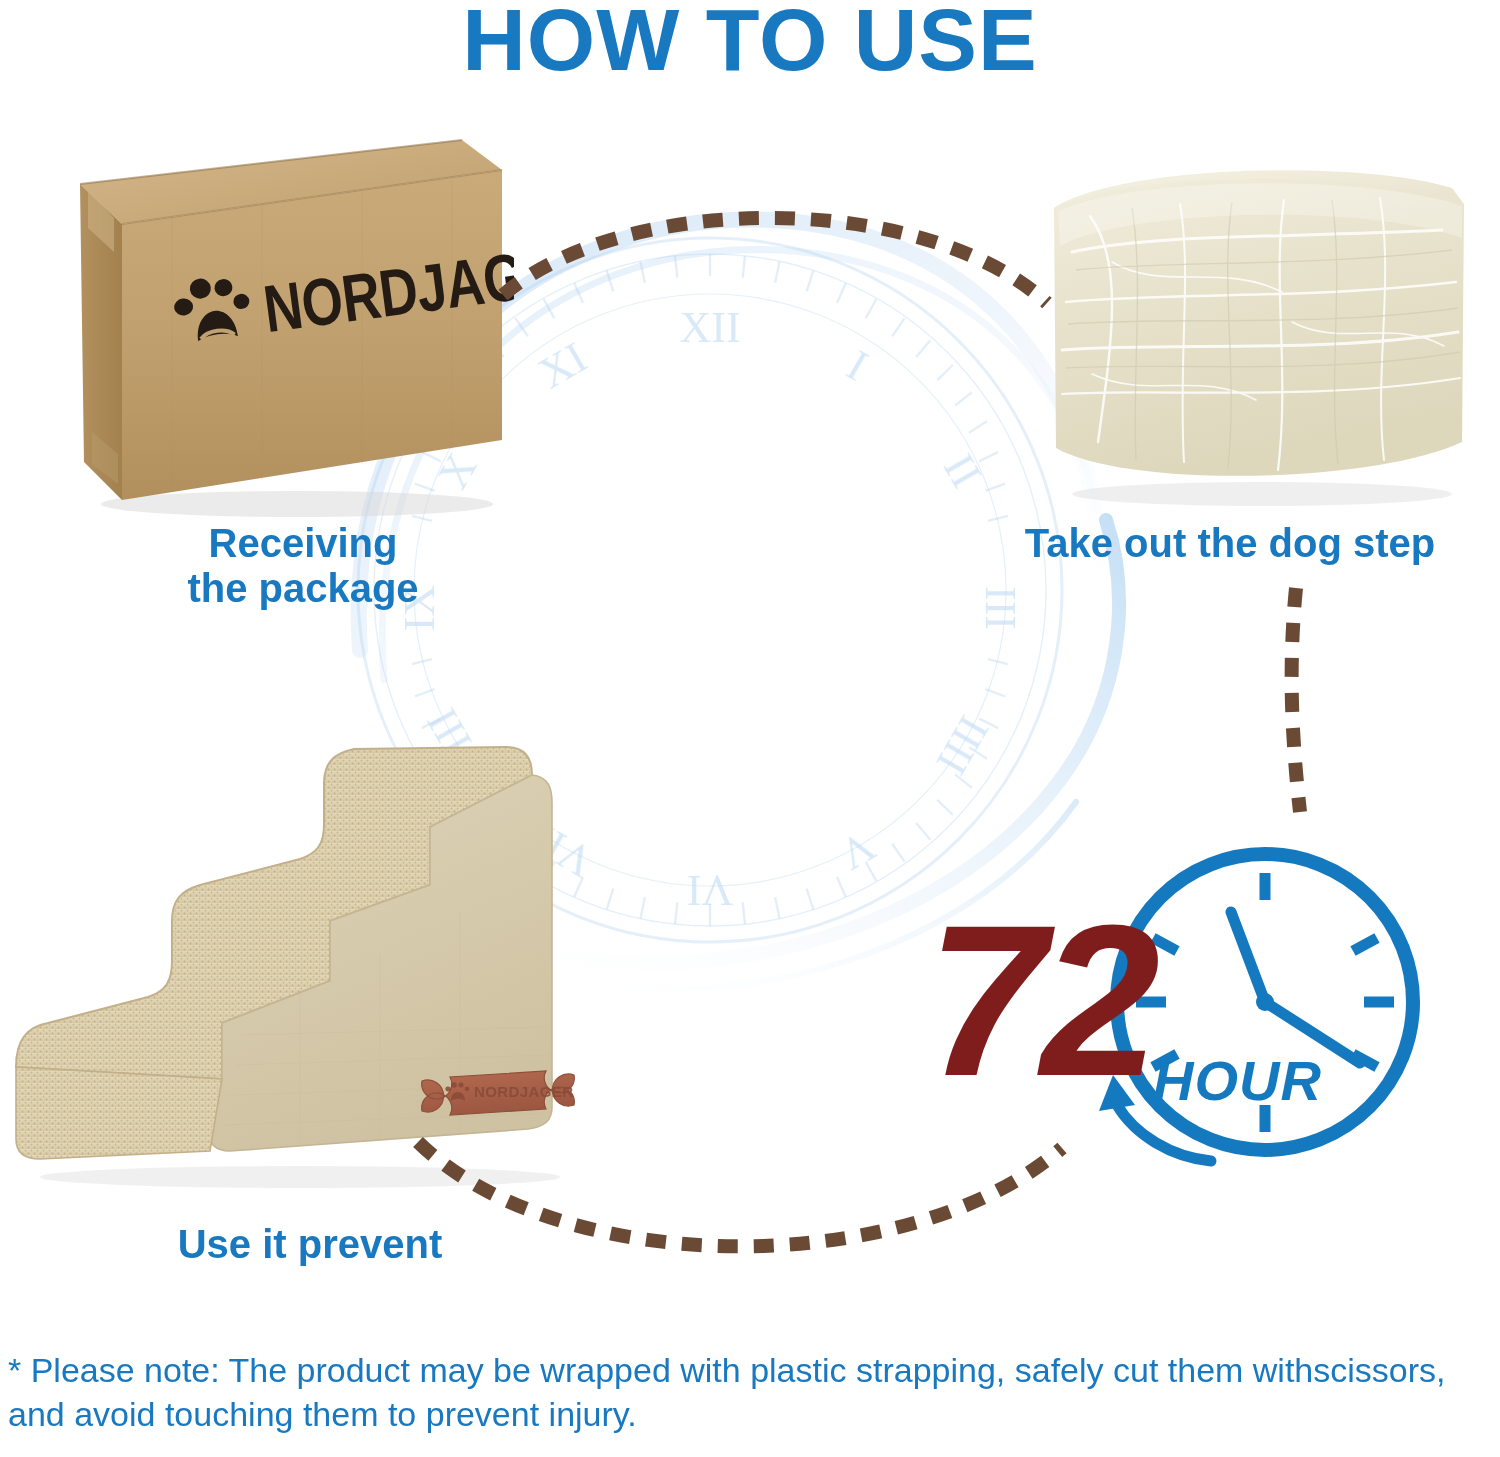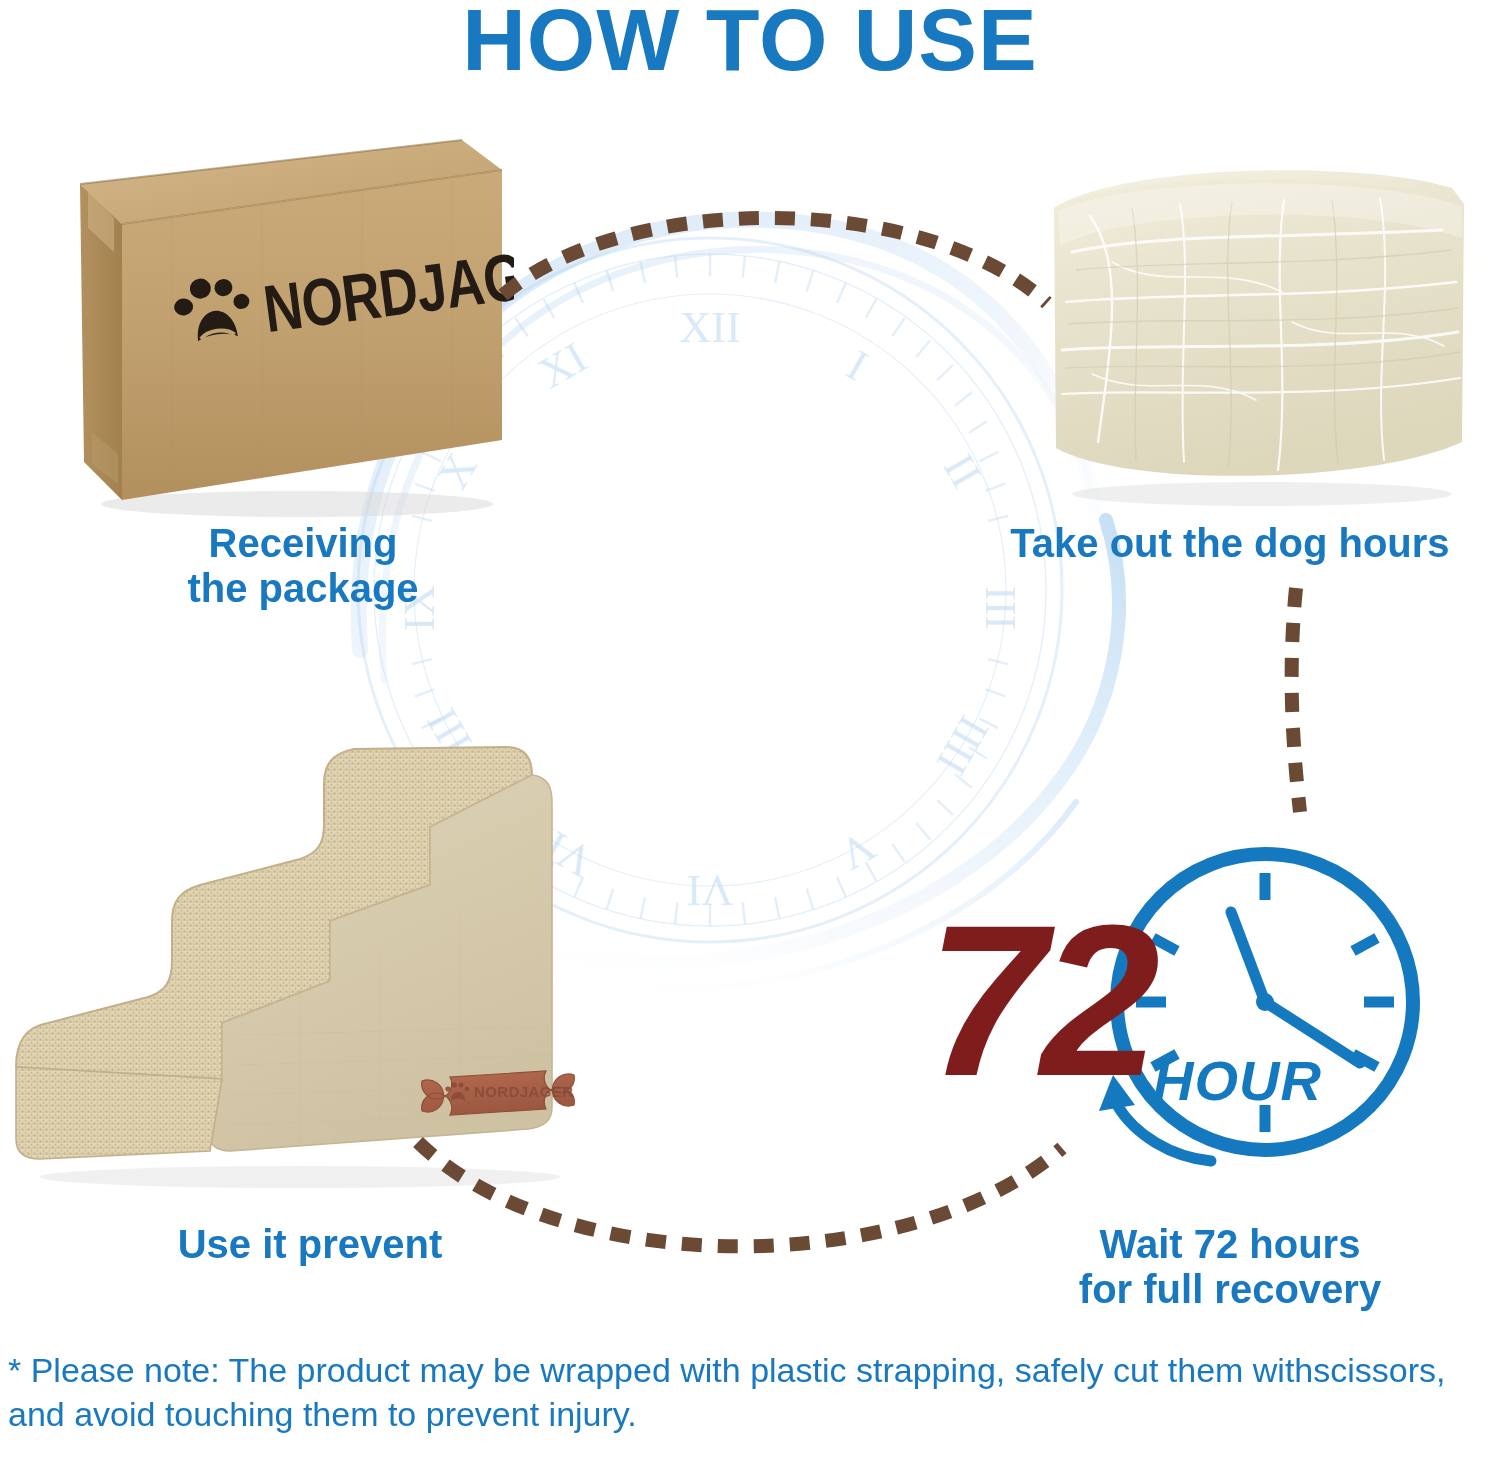--- a/index.html
+++ b/index.html
@@ -456,20 +456,18 @@
   <svg class="connector conn-right" viewBox="0 0 160 240">
     <path d="M66,8 C58,90 62,160 70,232" fill="none" stroke="#6b4a35" stroke-width="14" stroke-dasharray="19 16" stroke-linecap="butt"></path>
   </svg>
 
   <svg class="connector conn-bottom" viewBox="0 0 660 150">
     <path d="M8,12 C150,150 500,150 652,18" fill="none" stroke="#6b4a35" stroke-width="14" stroke-dasharray="20 16" stroke-linecap="butt"></path>
   </svg>
 
   <div class="caption cap-receiving">Receiving
 the package</div>
-  <div class="caption cap-takeout">Take out the dog hours</div>
-  <div class="caption cap-wait">Wait 72 hours
-for full recovery</div>
+  <div class="caption cap-takeout">Take out the dog step</div>
   <div class="caption cap-safely">Use it prevent</div>
 
   <div class="footnote">* Please note: The product may be wrapped with plastic strapping, safely cut them withscissors, and avoid touching them to prevent injury.</div>
 
 </div>
 
 </body></html>

